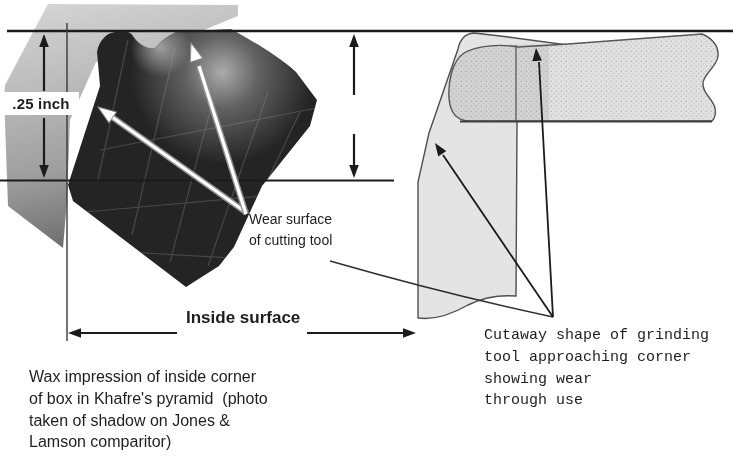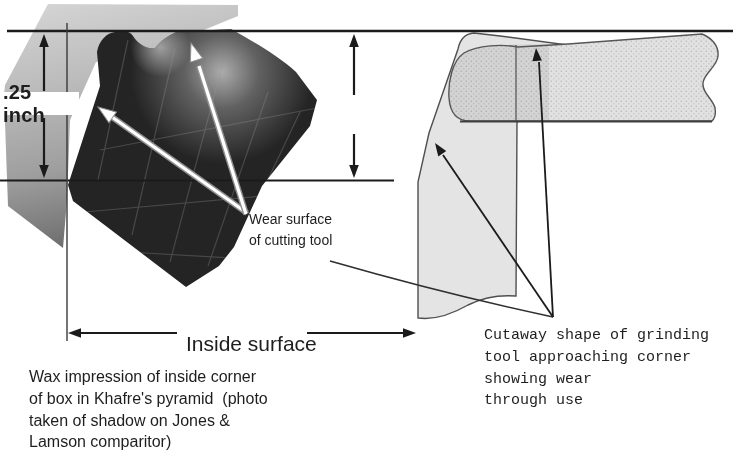--- a/index.html
+++ b/index.html
@@ -2,24 +2,24 @@
 <html><head>
 <meta charset="utf-8">
 <style>
   html,body{margin:0;padding:0;background:#ffffff;}
   .stage{position:relative;width:733px;height:475px;background:#ffffff;overflow:hidden;
          font-family:"Liberation Sans",sans-serif;color:#1e1e1e;}
   .stage svg{position:absolute;left:0;top:0;}
   .lbl{position:absolute;white-space:pre-wrap;color:#1e1e1e;}
   .lbl-inch{left:3px;top:92px;width:76px;height:23px;background:#ffffff;
             display:flex;align-items:center;justify-content:center;
-            font-size:20px;font-weight:700;letter-spacing:.2px;}
+            font-size:15px;font-weight:700;letter-spacing:.2px;}
   .lbl-mm{left:281px;top:106px;font-size:15px;font-weight:700;}
   .lbl-wear{left:249px;top:209px;font-size:14px;line-height:21px;}
-  .lbl-inside{left:186px;top:332px;font-size:21px;font-weight:400;}
+  .lbl-inside{left:186px;top:308px;font-size:17px;font-weight:700;}
   .lbl-capleft{left:29px;top:366px;font-size:16px;line-height:21.8px;}
   .lbl-capright{left:484px;top:325px;font-size:15px;line-height:21.8px;font-family:Liberation Mono, monospace;}
 </style>
 </head>
 <body>
 
 <div class="stage">
 
   <svg width="733" height="475" viewBox="0 0 733 475">
     <defs>

